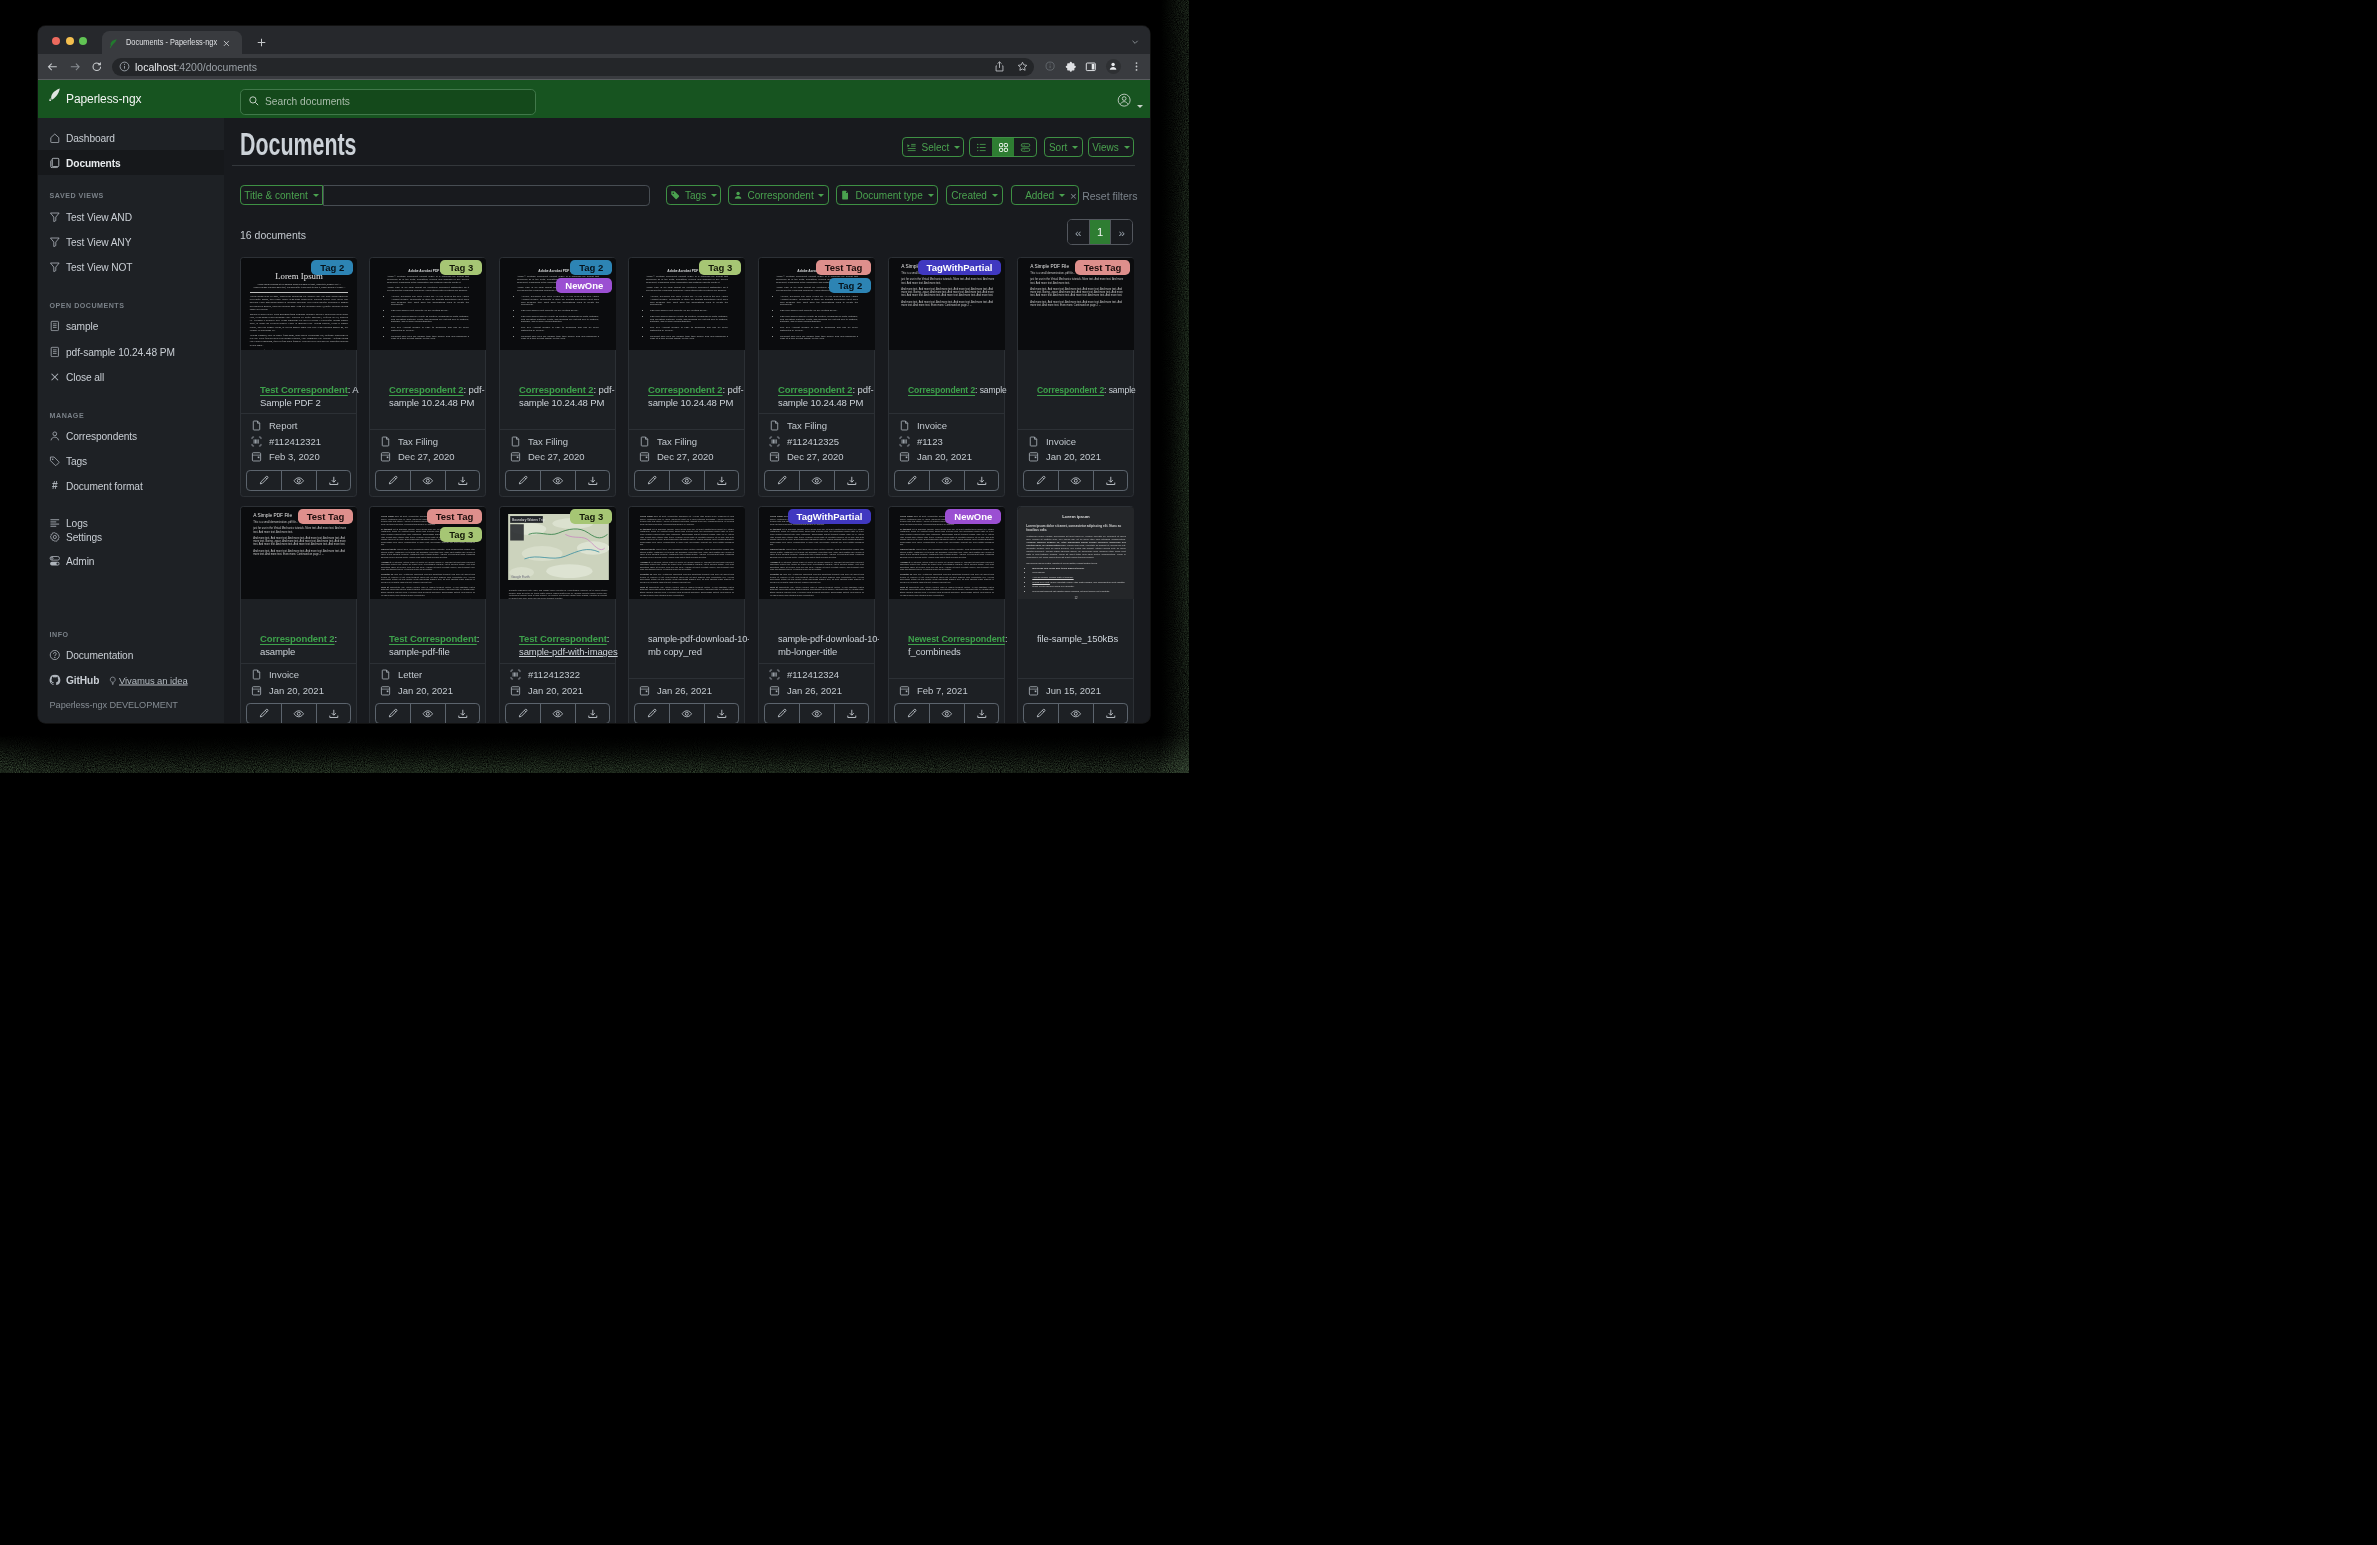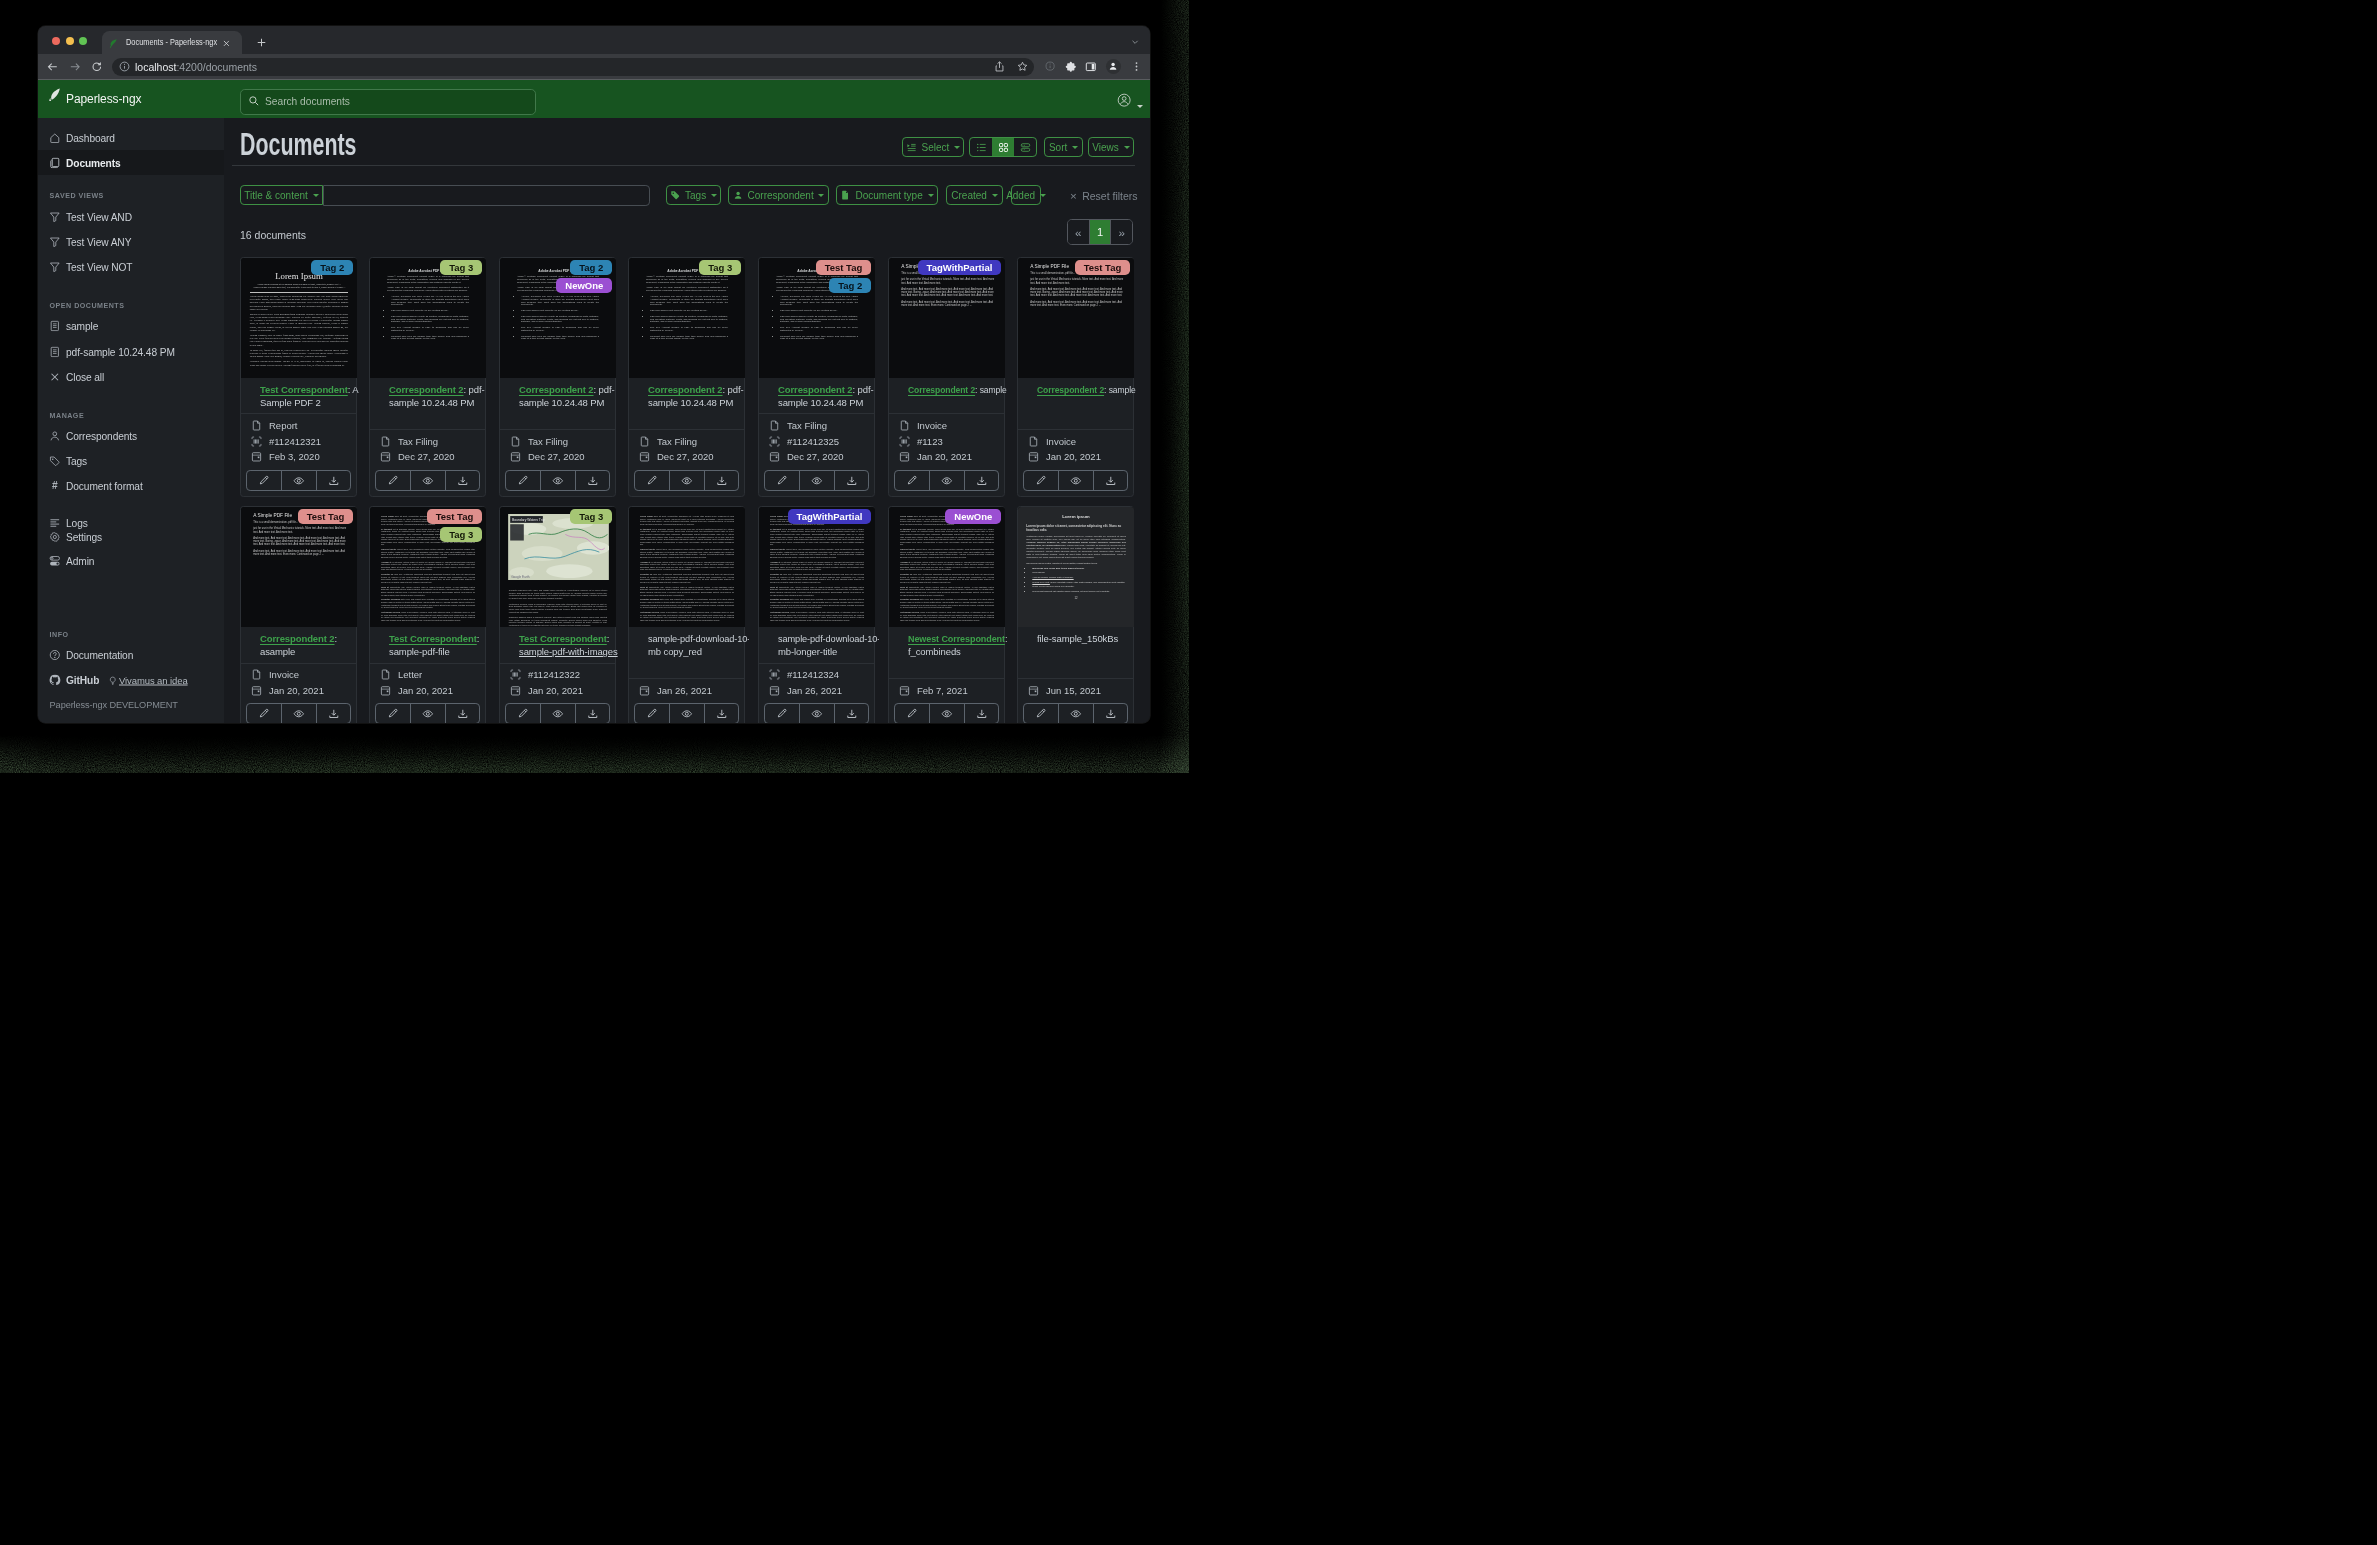--- a/index.html
+++ b/index.html
@@ -40,21 +40,21 @@
 .hr{left:194px;top:139px;width:903px;height:0.7px;background:#33373b}
 .filterinput{left:285px;top:159px;width:327px;height:21px;background:#181a1e;border:0.7px solid #474d53;border-radius:0 4.1px 4.1px 0}
 .doccount{left:202px;top:209px;transform:translateY(-50%);font-size:10.5px;color:#c4cad0}
 .reset{position:absolute;left:1032px;top:169px;transform:translateY(-50%);font-size:10.5px;color:#7b838b;display:flex;align-items:center;gap:5.4px}
 .pag{left:1029px;top:193px;width:66px;height:26px;border:0.7px solid #53575e;border-radius:4.8px;overflow:hidden;display:flex}
 .pag div+div{border-left:0.7px solid #53575e}
 .pag div{flex:1;display:flex;align-items:center;justify-content:center;font-size:11px}
 .caret{display:inline-block;width:0;height:0;border-left:3.4px solid transparent;border-right:3.4px solid transparent;border-top:3.7px solid currentColor;margin-top:1.4px}
 
 .card{position:absolute;width:117px;background:#1d2024;border:0.7px solid #2c3035;border-radius:3.4px}
-.thumb{position:absolute;left:0;top:0;width:116px;height:120px;border-radius:2.7px 2.7px 0 0;overflow:hidden;background:#0b0c0e}
+.thumb{position:absolute;left:0;top:0;width:116px;height:92px;border-radius:2.7px 2.7px 0 0;overflow:hidden;background:#0b0c0e}
 .badge{position:absolute;border-radius:4.8px;font-weight:700;font-size:9.5px;line-height:15px;height:15px;padding:0 9px}
 .ct{position:absolute;left:19px;top:125px;width:101px;font-size:9.5px;letter-spacing:-0.1px;line-height:13px;color:#ccd2d8;font-weight:400;max-height:26.5px;overflow:hidden}
 .ct a{color:#3da14b;font-weight:600;text-decoration:underline;text-underline-offset:1.7px}
 .sep{position:absolute;left:0;width:116px;height:0.7px;background:#2c3035}
 .irow{position:absolute;left:10.2px;height:0;display:flex;align-items:center;gap:6.8px;color:#c3c9cf;font-size:9.5px}
 .irow .ic{width:11px;height:11px;color:#aab1b8;flex:0 0 11px}
 .acts{position:absolute;left:5.4px;width:105px;height:21px;border:0.7px solid #5c646d;border-radius:4.1px;display:flex;overflow:hidden}
 .acts div{flex:1;display:flex;align-items:center;justify-content:center;color:#ccd2d8}
 .acts div+div{border-left:0.7px solid #5c646d}
 
@@ -355,21 +355,21 @@
       <svg width="10.2" height="10.2" viewBox="0 0 16 16" fill="currentColor">
         <path d="M9.3 1.2H4.4a1 1 0 0 0-1 1v11.6a1 1 0 0 0 1 1h7.2a1 1 0 0 0 1-1V4.5zm.2 3.5V2.2l3 2.5z"></path>
       </svg>
       <span>Document type</span>
       <span class="caret"></span>
     </div>
     <div class="btn" style="left:908px;top:159px;width:57px">
       <span>Created</span>
       <span class="caret"></span>
     </div>
-    <div class="btn" style="left:973px;top:159px;width:30px">
+    <div class="btn" style="left:973px;top:159px;width:68px">
       <span>Added</span>
       <span class="caret"></span>
     </div>
     <div class="reset">
       <span style="font-size:11.6px">×</span>
       <span>Reset filters</span>
     </div>
     <div class="abs doccount">16 documents</div>
     <div class="abs pag">
       <div style="color:#98a2ab;background:#191b1f;font-size:11.6px">«</div>

